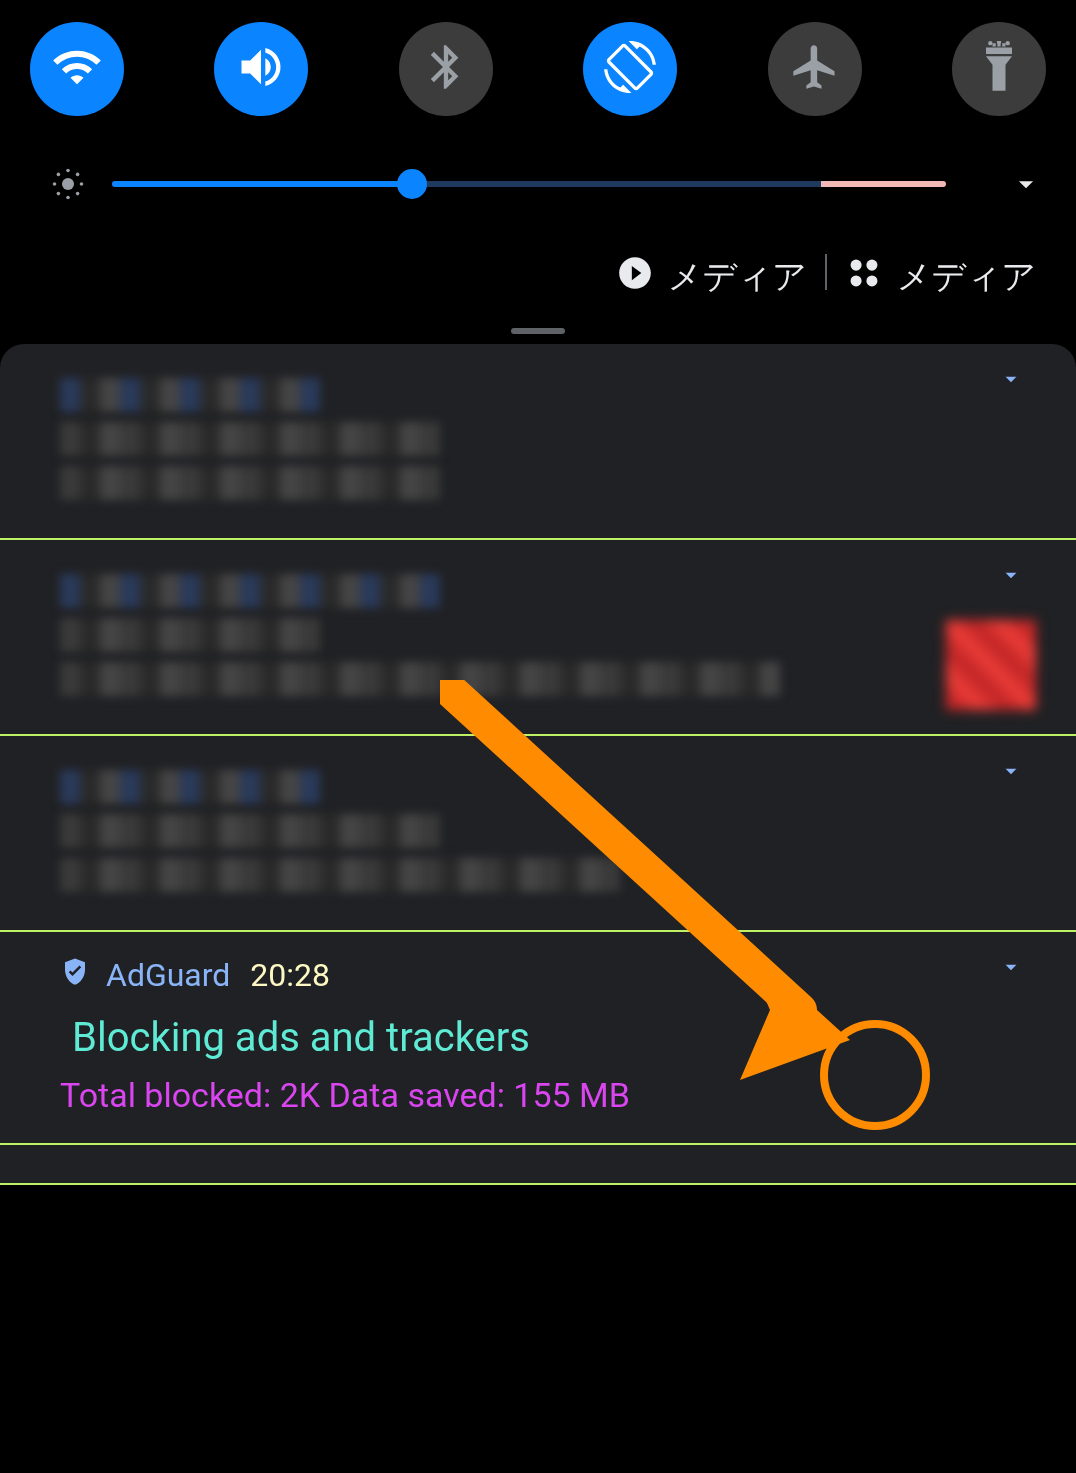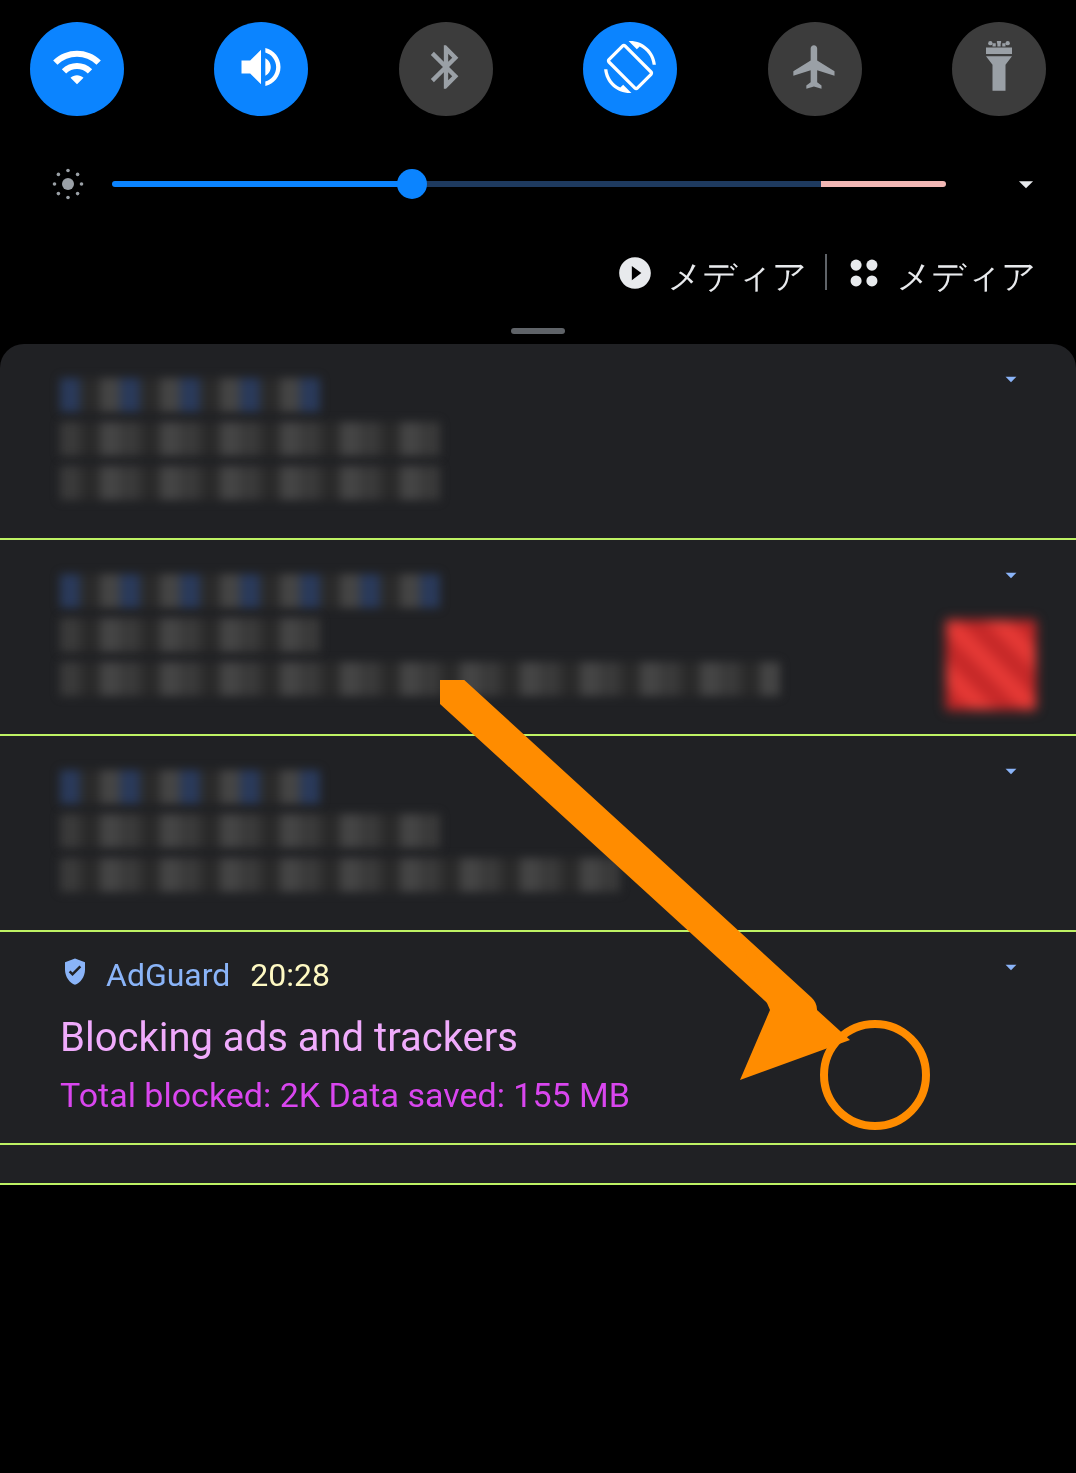--- a/index.html
+++ b/index.html
@@ -149,21 +149,21 @@
   
   .adguard-head {
     display: flex;
     align-items: center;
     gap: 16px;
     font-size: 32px;
     color: #8ab4f8;
     margin-bottom: 20px;
   }
   .adguard-head .time { color: #fef9c3; margin-left: 4px; }
-  .adguard-title { font-size: 40px; color: #f0abfc; margin-bottom: 14px; }
+  .adguard-title { font-size: 40px; color: #5eead4; margin-bottom: 14px; margin-left: 12px; }
   .adguard-sub { font-size: 34px; color: #d946ef; }
 
   
   .anno-circle {
     position: absolute;
     width: 110px; height: 110px;
     border: 8px solid #ff8c00;
     border-radius: 50%;
     left: 820px;
     top: 1020px;

